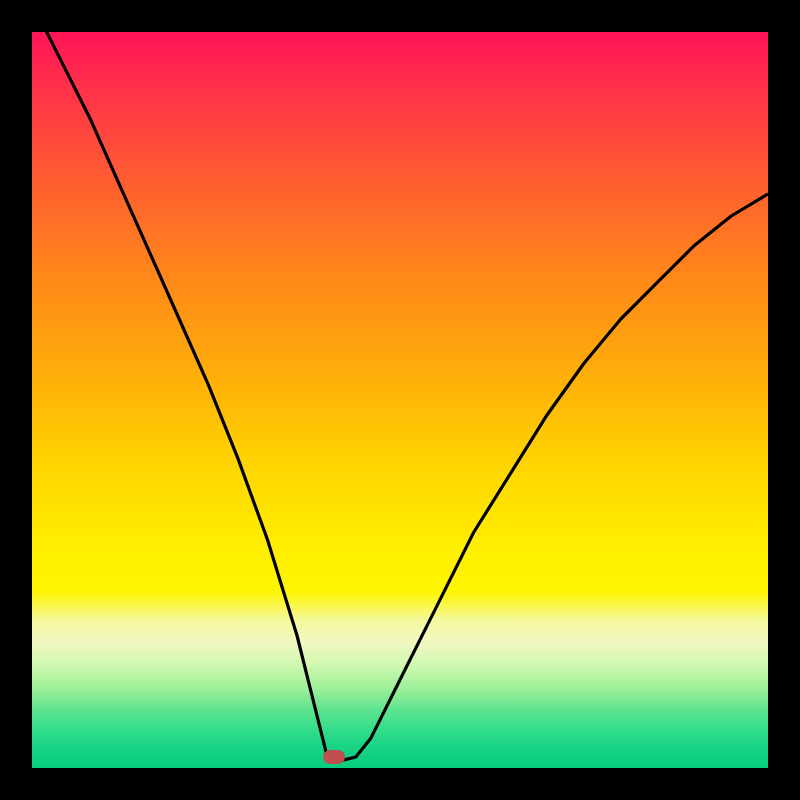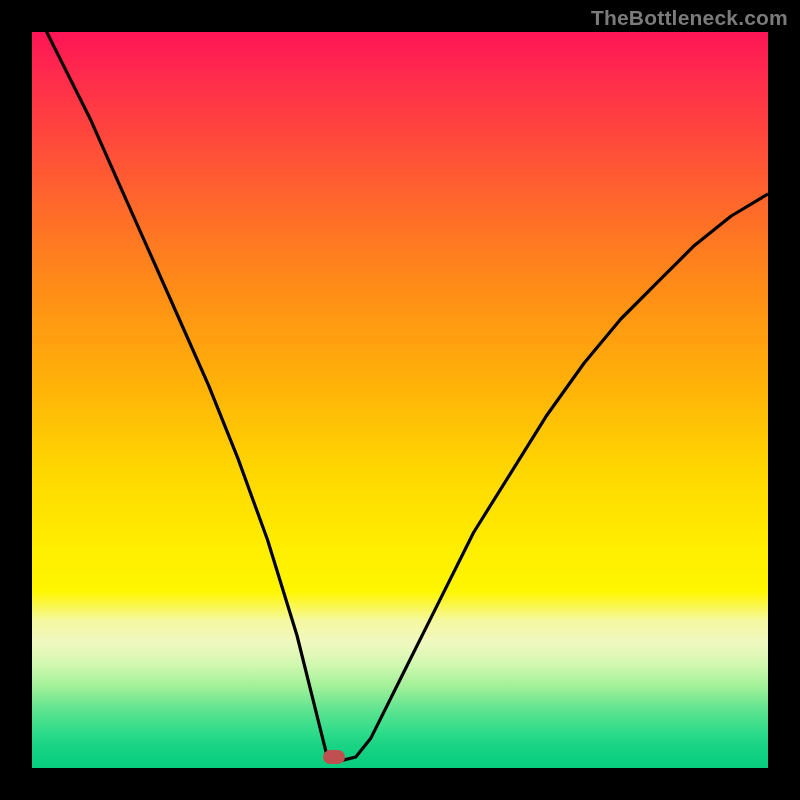--- a/index.html
+++ b/index.html
@@ -88,14 +88,13 @@
   <div class="plot-mask">
     <div class="gradient-bg"></div>
 
     <svg class="curve-svg" viewBox="0 0 736 736" preserveAspectRatio="none">
       <path fill="none" stroke="#000000" stroke-width="3.2" stroke-linejoin="round" d="M0.0 -29.4 L29.4 29.4 L58.9 88.3 L88.3 154.6 L117.8 220.8 L147.2 287.0 L176.6 353.3 L206.1 426.9 L235.5 507.8 L265.0 603.5 L279.7 662.4 L294.4 721.3 L309.1 728.6 L323.8 725.0 L338.6 706.6 L368.0 647.7 L404.8 574.1 L441.6 500.5 L478.4 441.6 L515.2 382.7 L552.0 331.2 L588.8 287.0 L625.6 250.2 L662.4 213.4 L699.2 184.0 L736.0 161.9"></path>
     </svg>
 
     <div class="marker" style="left: 290.76px; top: 717.96px;"></div>
   </div>
 
-  <div class="watermark">TheBottleneck.com</div>
 </div>
 
 </body></html>

